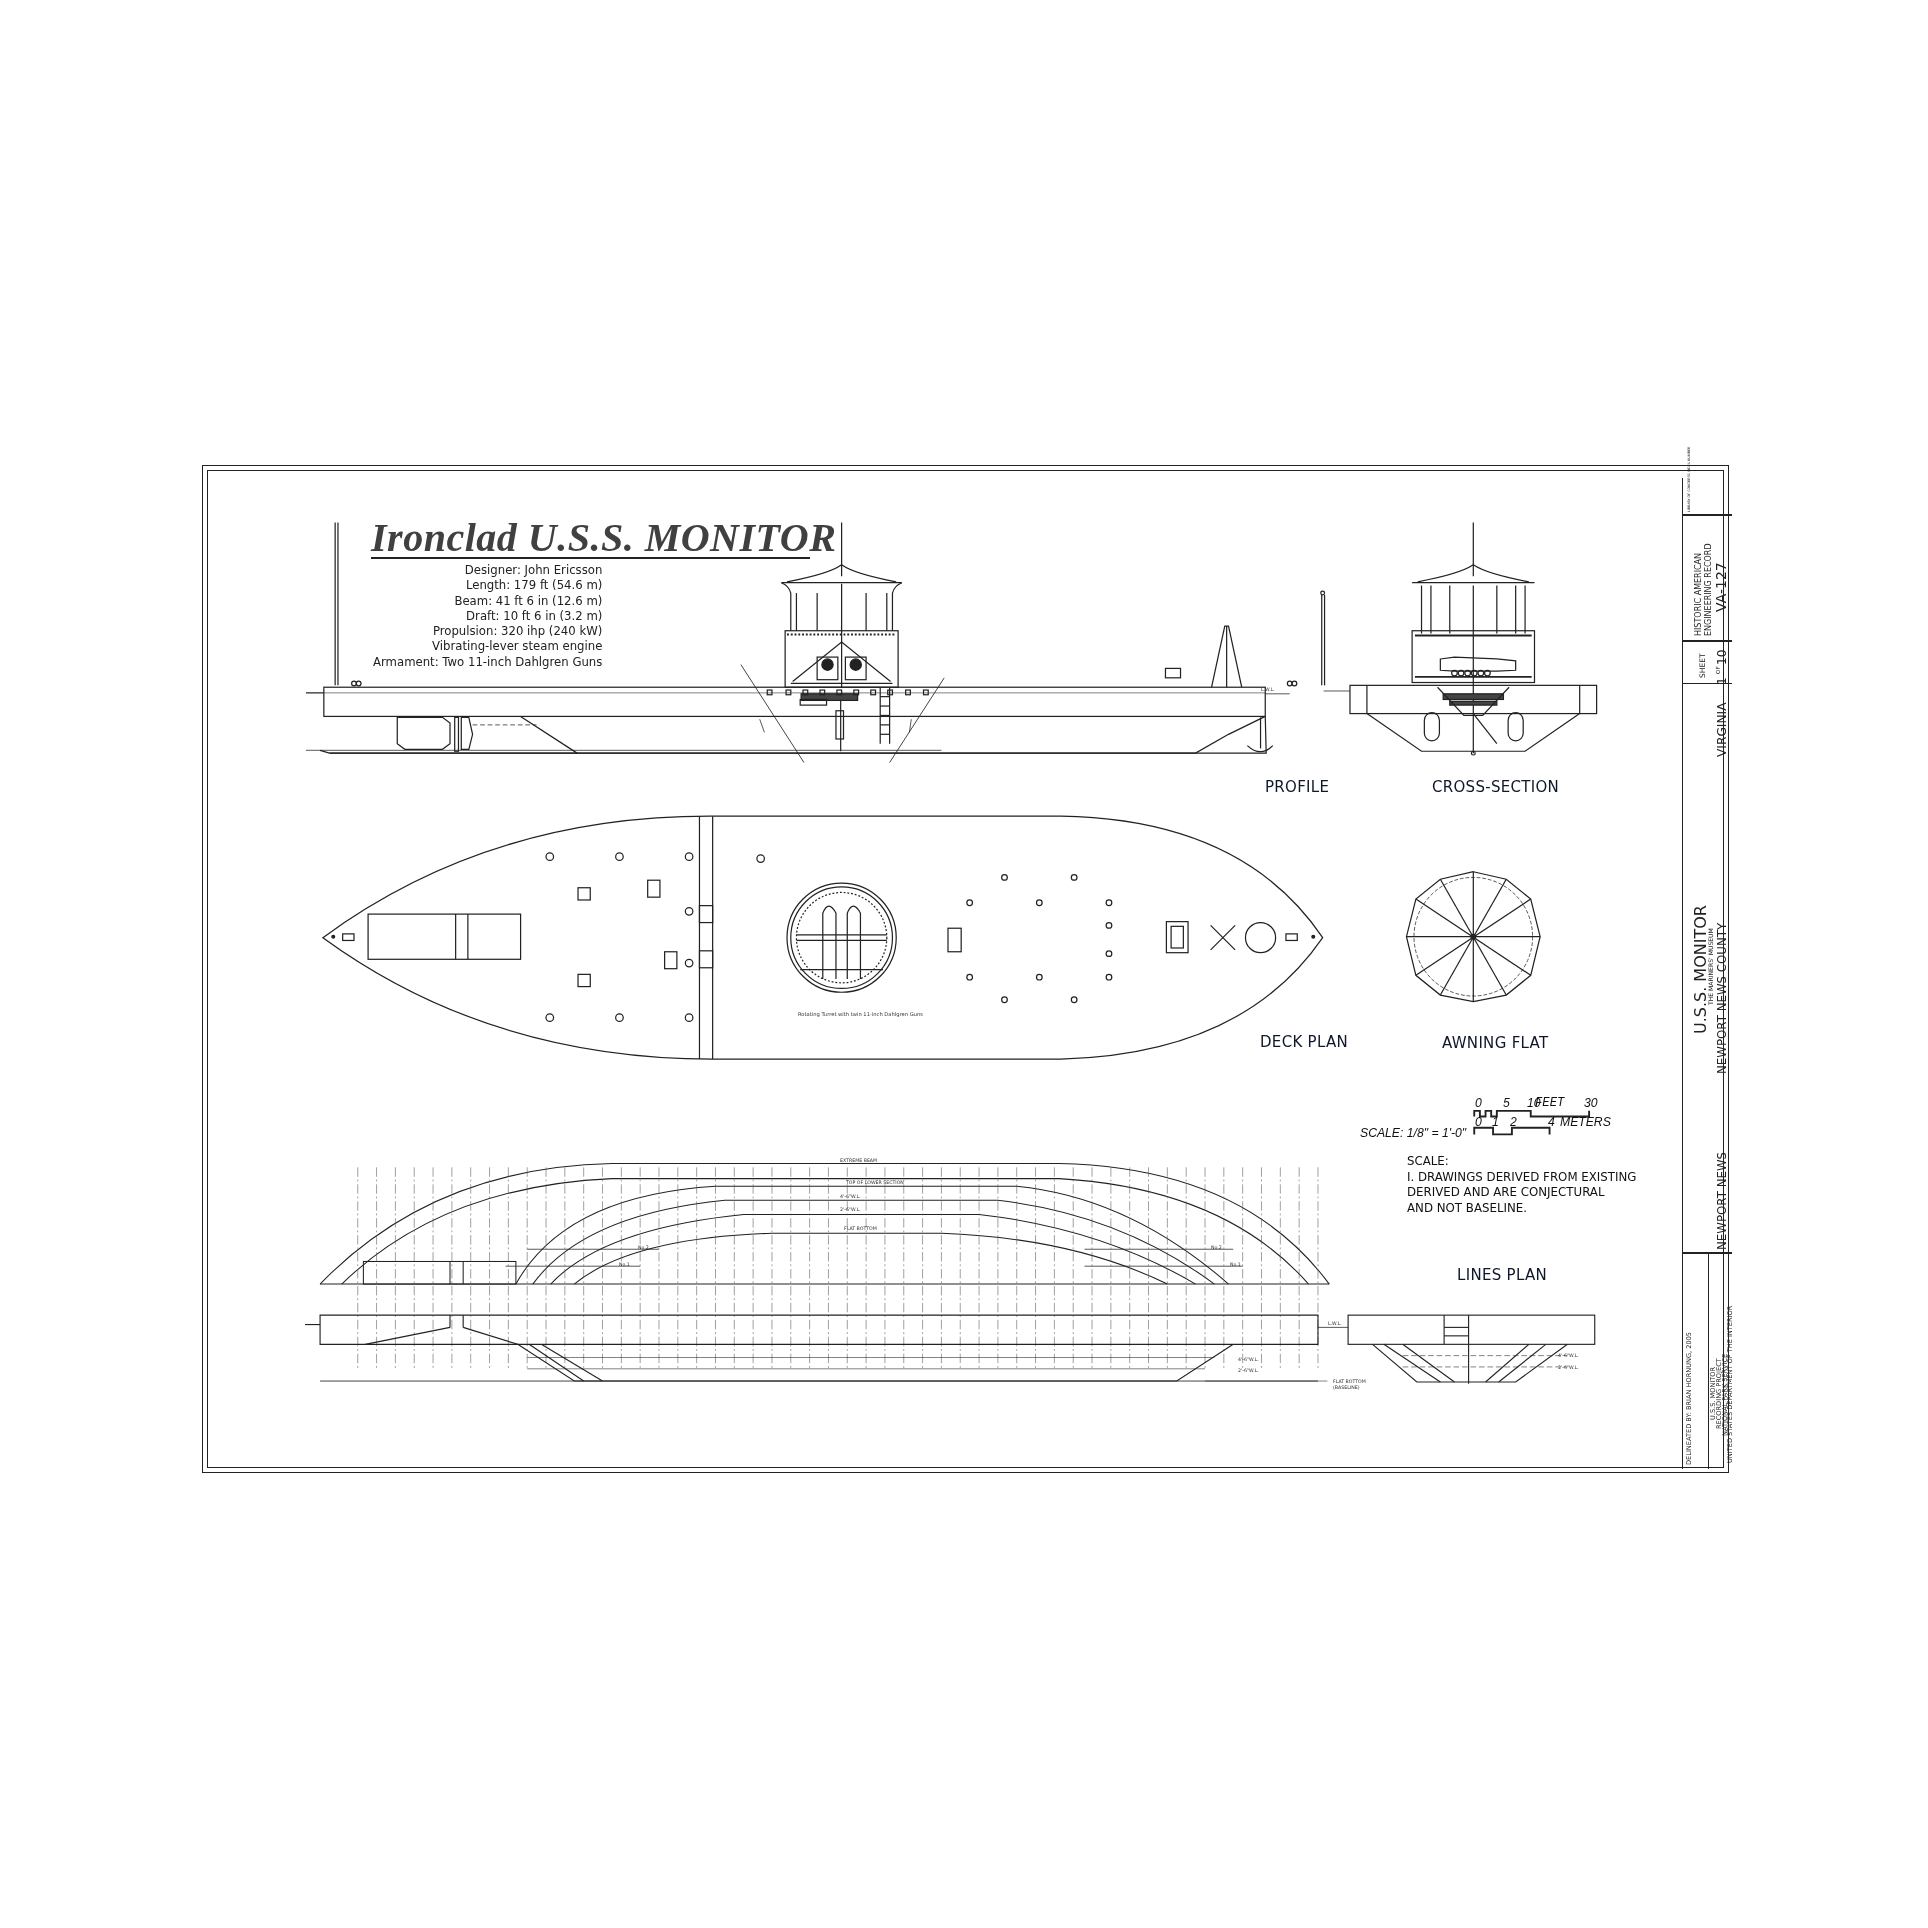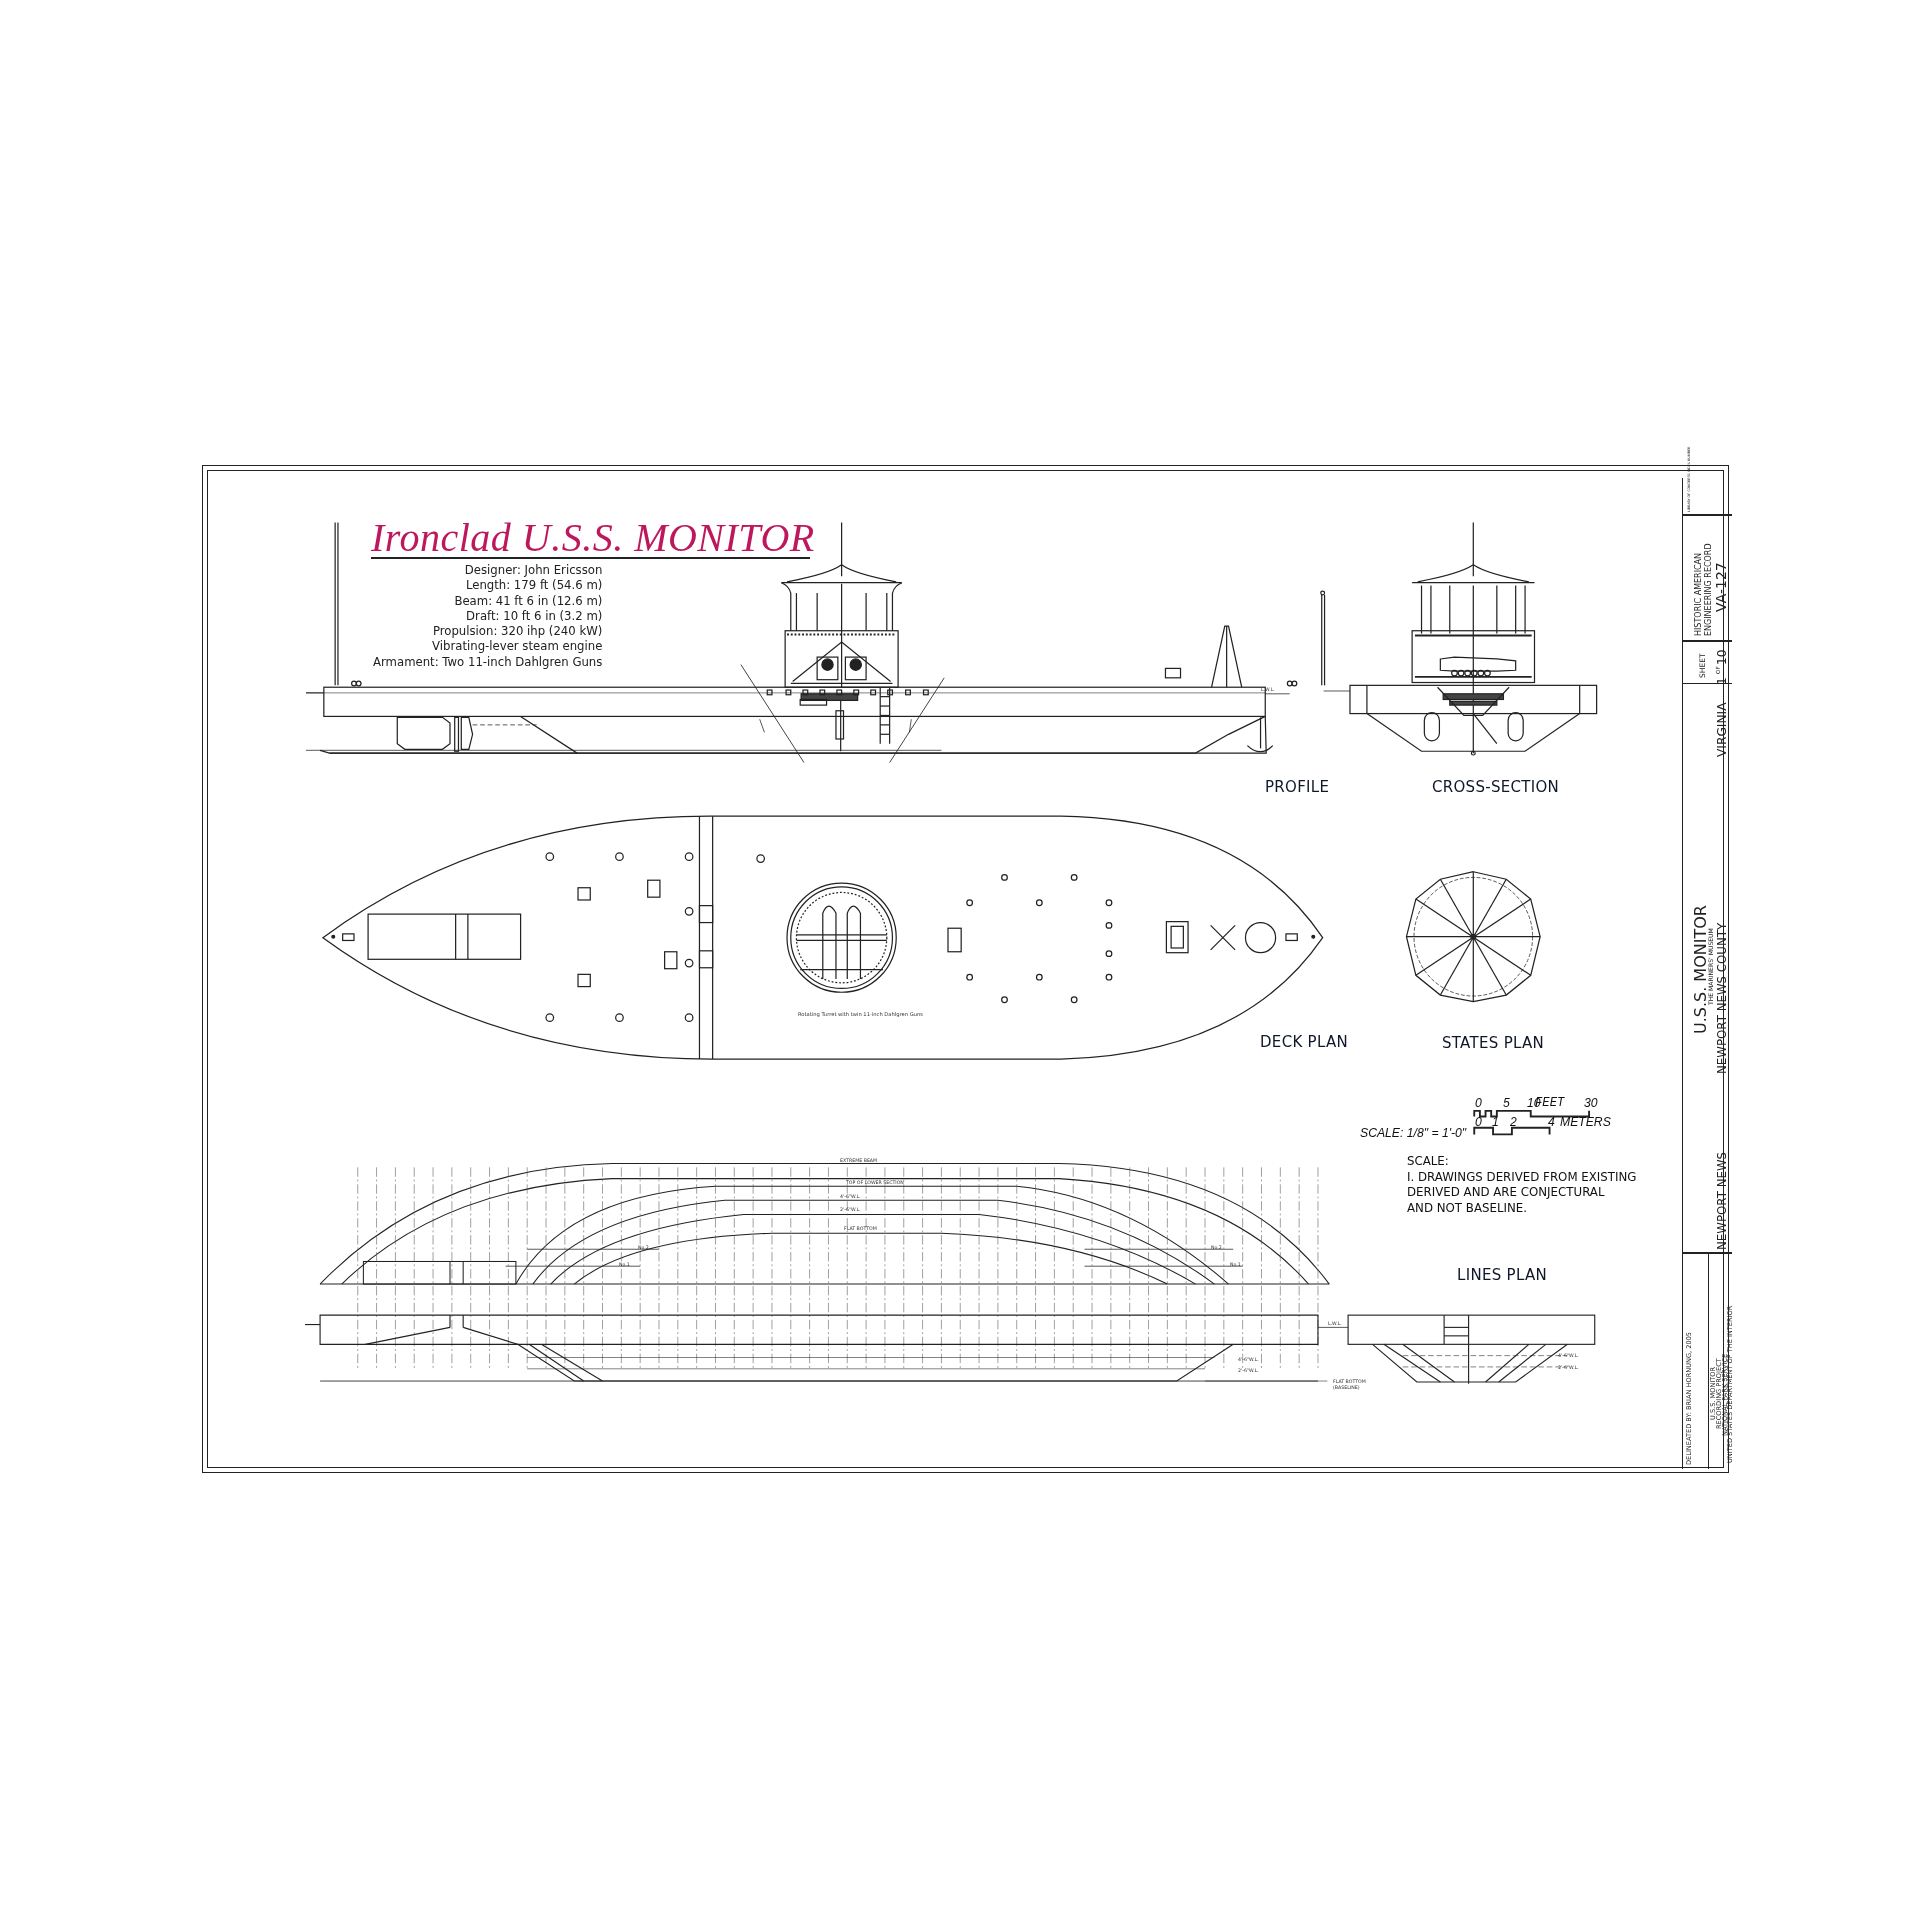--- a/index.html
+++ b/index.html
@@ -1,20 +1,20 @@
 <!DOCTYPE html>
 <html style="font-size:15px"><head>
 <meta charset="utf-8">
 <style>
   html, body { margin:0; padding:0; background:#ffffff; }
   body { width:1928px; height:1928px; position:relative; overflow:hidden; font-family:"Liberation Sans", sans-serif; color:#111; }
   .sheet { position:absolute; left:202px; top:465px; width:1527px; height:1008px; border:1.9px solid #222; box-sizing:border-box; }
   .sheet-inner { position:absolute; left:3.8px; top:3.8px; right:3.8px; bottom:3.8px; border:0.9px solid #222; }
   svg.drawing { position:absolute; left:0; top:0; width:1928px; height:1928px; }
-  .title { position:absolute; left:371px; top:514px; font-family:"Liberation Serif", serif; font-weight:normal; font-style:italic; font-size:40px; letter-spacing:0.5px; color:#be185d; white-space:nowrap; }
+  .title { position:absolute; left:371px; top:514px; font-family:"Liberation Serif", serif; font-weight:bold; font-style:italic; font-size:40px; letter-spacing:0.5px; color:#404040; white-space:nowrap; }
   .title-rule { position:absolute; left:371px; top:557px; width:439px; height:1.9px; background:#222; }
   .specs { position:absolute; left:373px; top:563px; font-family:"DejaVu Sans", sans-serif; font-size:11.7px; line-height:15.3px; color:#222; }
   .specs div { white-space:nowrap;text-align:right; }
   .view-label { position:absolute; font-family:"DejaVu Sans", sans-serif; font-size:15px; letter-spacing:0.3px; color:#0f172a; white-space:nowrap; }
   .tiny { position:absolute; font-family:"DejaVu Sans", sans-serif; font-size:4.7px; color:#333; white-space:nowrap; }
   .scale-txt { position:absolute; font-family:"Liberation Sans", sans-serif; font-style:italic; font-size:12.2px; color:#111; white-space:nowrap; }
   .note { position:absolute; left:1407px; top:1154px; font-family:"DejaVu Sans", sans-serif; font-size:11.8px; line-height:15.5px; color:#111; }
   .note div { white-space:nowrap; }
   
   .tb { position:absolute; left:1682px; top:478px; width:49px; height:991px; border-left:1.9px solid #222; }
@@ -334,21 +334,21 @@
   <div>Beam: 41 ft 6 in (12.6 m)</div>
   <div>Draft: 10 ft 6 in (3.2 m)</div>
   <div>Propulsion: 320 ihp (240 kW)</div>
   <div>Vibrating-lever steam engine</div>
   <div>Armament: Two 11-inch Dahlgren Guns</div>
 </div>
 
 <div class="view-label" style="left:1265px;top:778px;">PROFILE</div>
 <div class="view-label" style="left:1432px;top:778px;">CROSS-SECTION</div>
 <div class="view-label" style="left:1260px;top:1033px;">DECK PLAN</div>
-<div class="view-label" style="left:1442px;top:1034px;">STATES PLAN</div>
+<div class="view-label" style="left:1442px;top:1034px;">AWNING FLAT</div>
 <div class="view-label" style="left:1457px;top:1266px;">LINES PLAN</div>
 <div class="tiny" style="left:798px;top:1011px;font-size:5.2px;">Rotating Turret with twin 11-inch Dahlgren Guns</div>
 
 <div class="tiny" style="left:840px;top:1158px;">EXTREME BEAM</div>
 <div class="tiny" style="left:846px;top:1180px;">TOP OF LOWER SECTION</div>
 <div class="tiny" style="left:840px;top:1194px;">4'-6"W.L.</div>
 <div class="tiny" style="left:840px;top:1207px;">2'-6"W.L.</div>
 <div class="tiny" style="left:844px;top:1226px;">FLAT BOTTOM</div>
 <div class="tiny" style="left:638px;top:1245px;">No.2</div>
 <div class="tiny" style="left:619px;top:1262px;">No.1</div>

